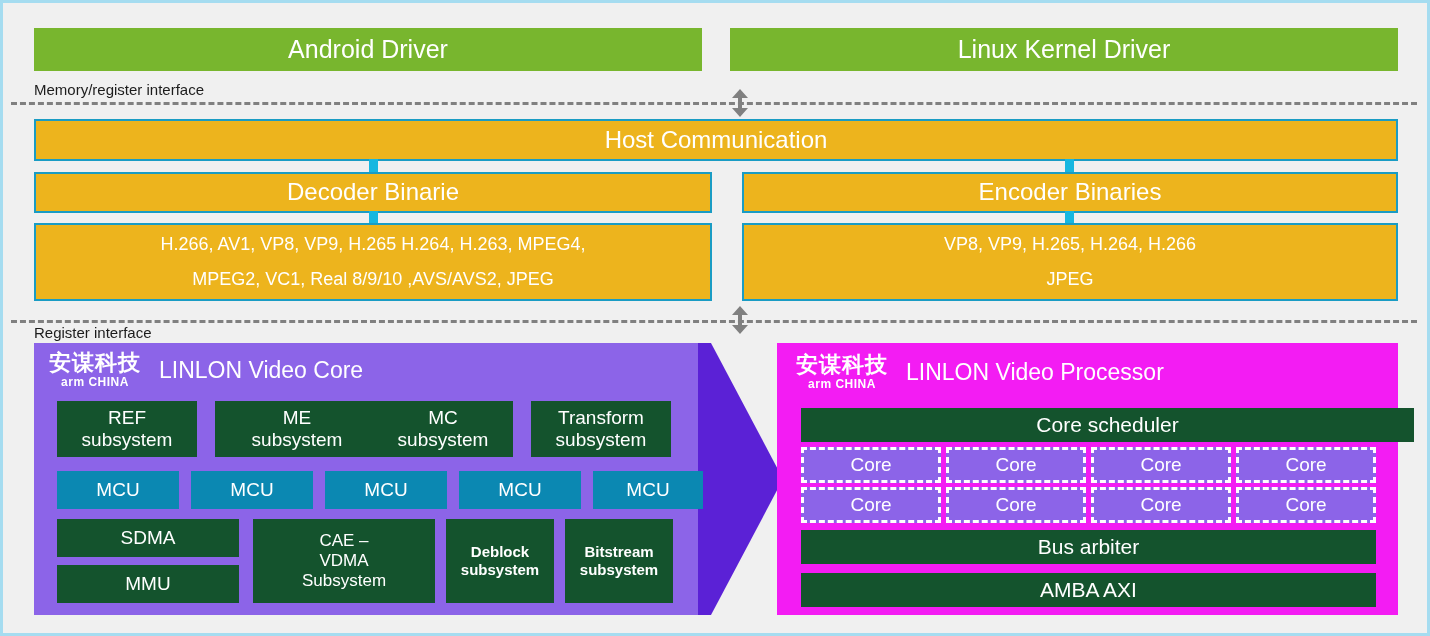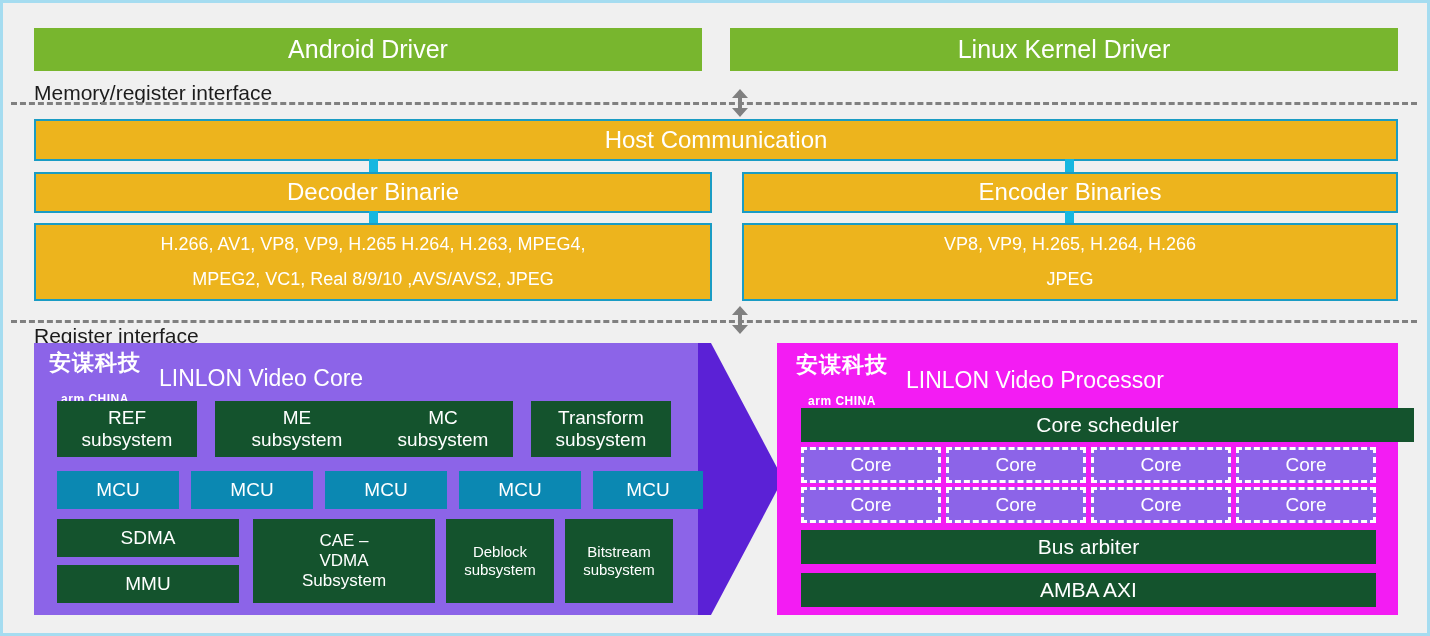--- a/index.html
+++ b/index.html
@@ -35,21 +35,21 @@
   
   .driver-bar {
     background: #78b62e;
     color: #ffffff;
     font-size: 25px;
     height: 43px;
   }
 
   
   .iface-label {
-    font-size: 21px;
+    font-size: 15px;
     color: #1c1c1c;
     white-space: nowrap;
   }
   .dashed-rule {
     border-top: 3px dashed #808080;
     height: 0;
   }
 
   
   .amber {
@@ -78,21 +78,20 @@
     align-items: center;
     gap: 18px;
   }
   .logo {
     display: flex;
     flex-direction: column;
     align-items: center;
     line-height: 1;
     color: #ffffff;
     user-select: none;
-    gap: 17px;
   }
   .logo-cn {
     font-family: "DejaVu Sans", sans-serif;
     font-size: 22px;
     font-weight: 700;
     letter-spacing: 1px;
   }
   .logo-en {
     font-size: 12px;
     font-weight: 700;
@@ -108,21 +107,21 @@
   .cy {
     background: #14532d;
     color: #ffffff;
   }
   .teal {
     background: #0b88b2;
     color: #ffffff;
   }
   .f19 { font-size: 19px; }
   .f17 { font-size: 17px; }
-  .f15 { font-size: 15px; }
+  .f15 { font-size: 15px; font-weight: bold; }
   .f21 { font-size: 21px; }
 
   
   .core-cell {
     background: #8c64e8;
     border: 3px dashed #ffffff;
     color: #ffffff;
     font-size: 19px;
   }
 

